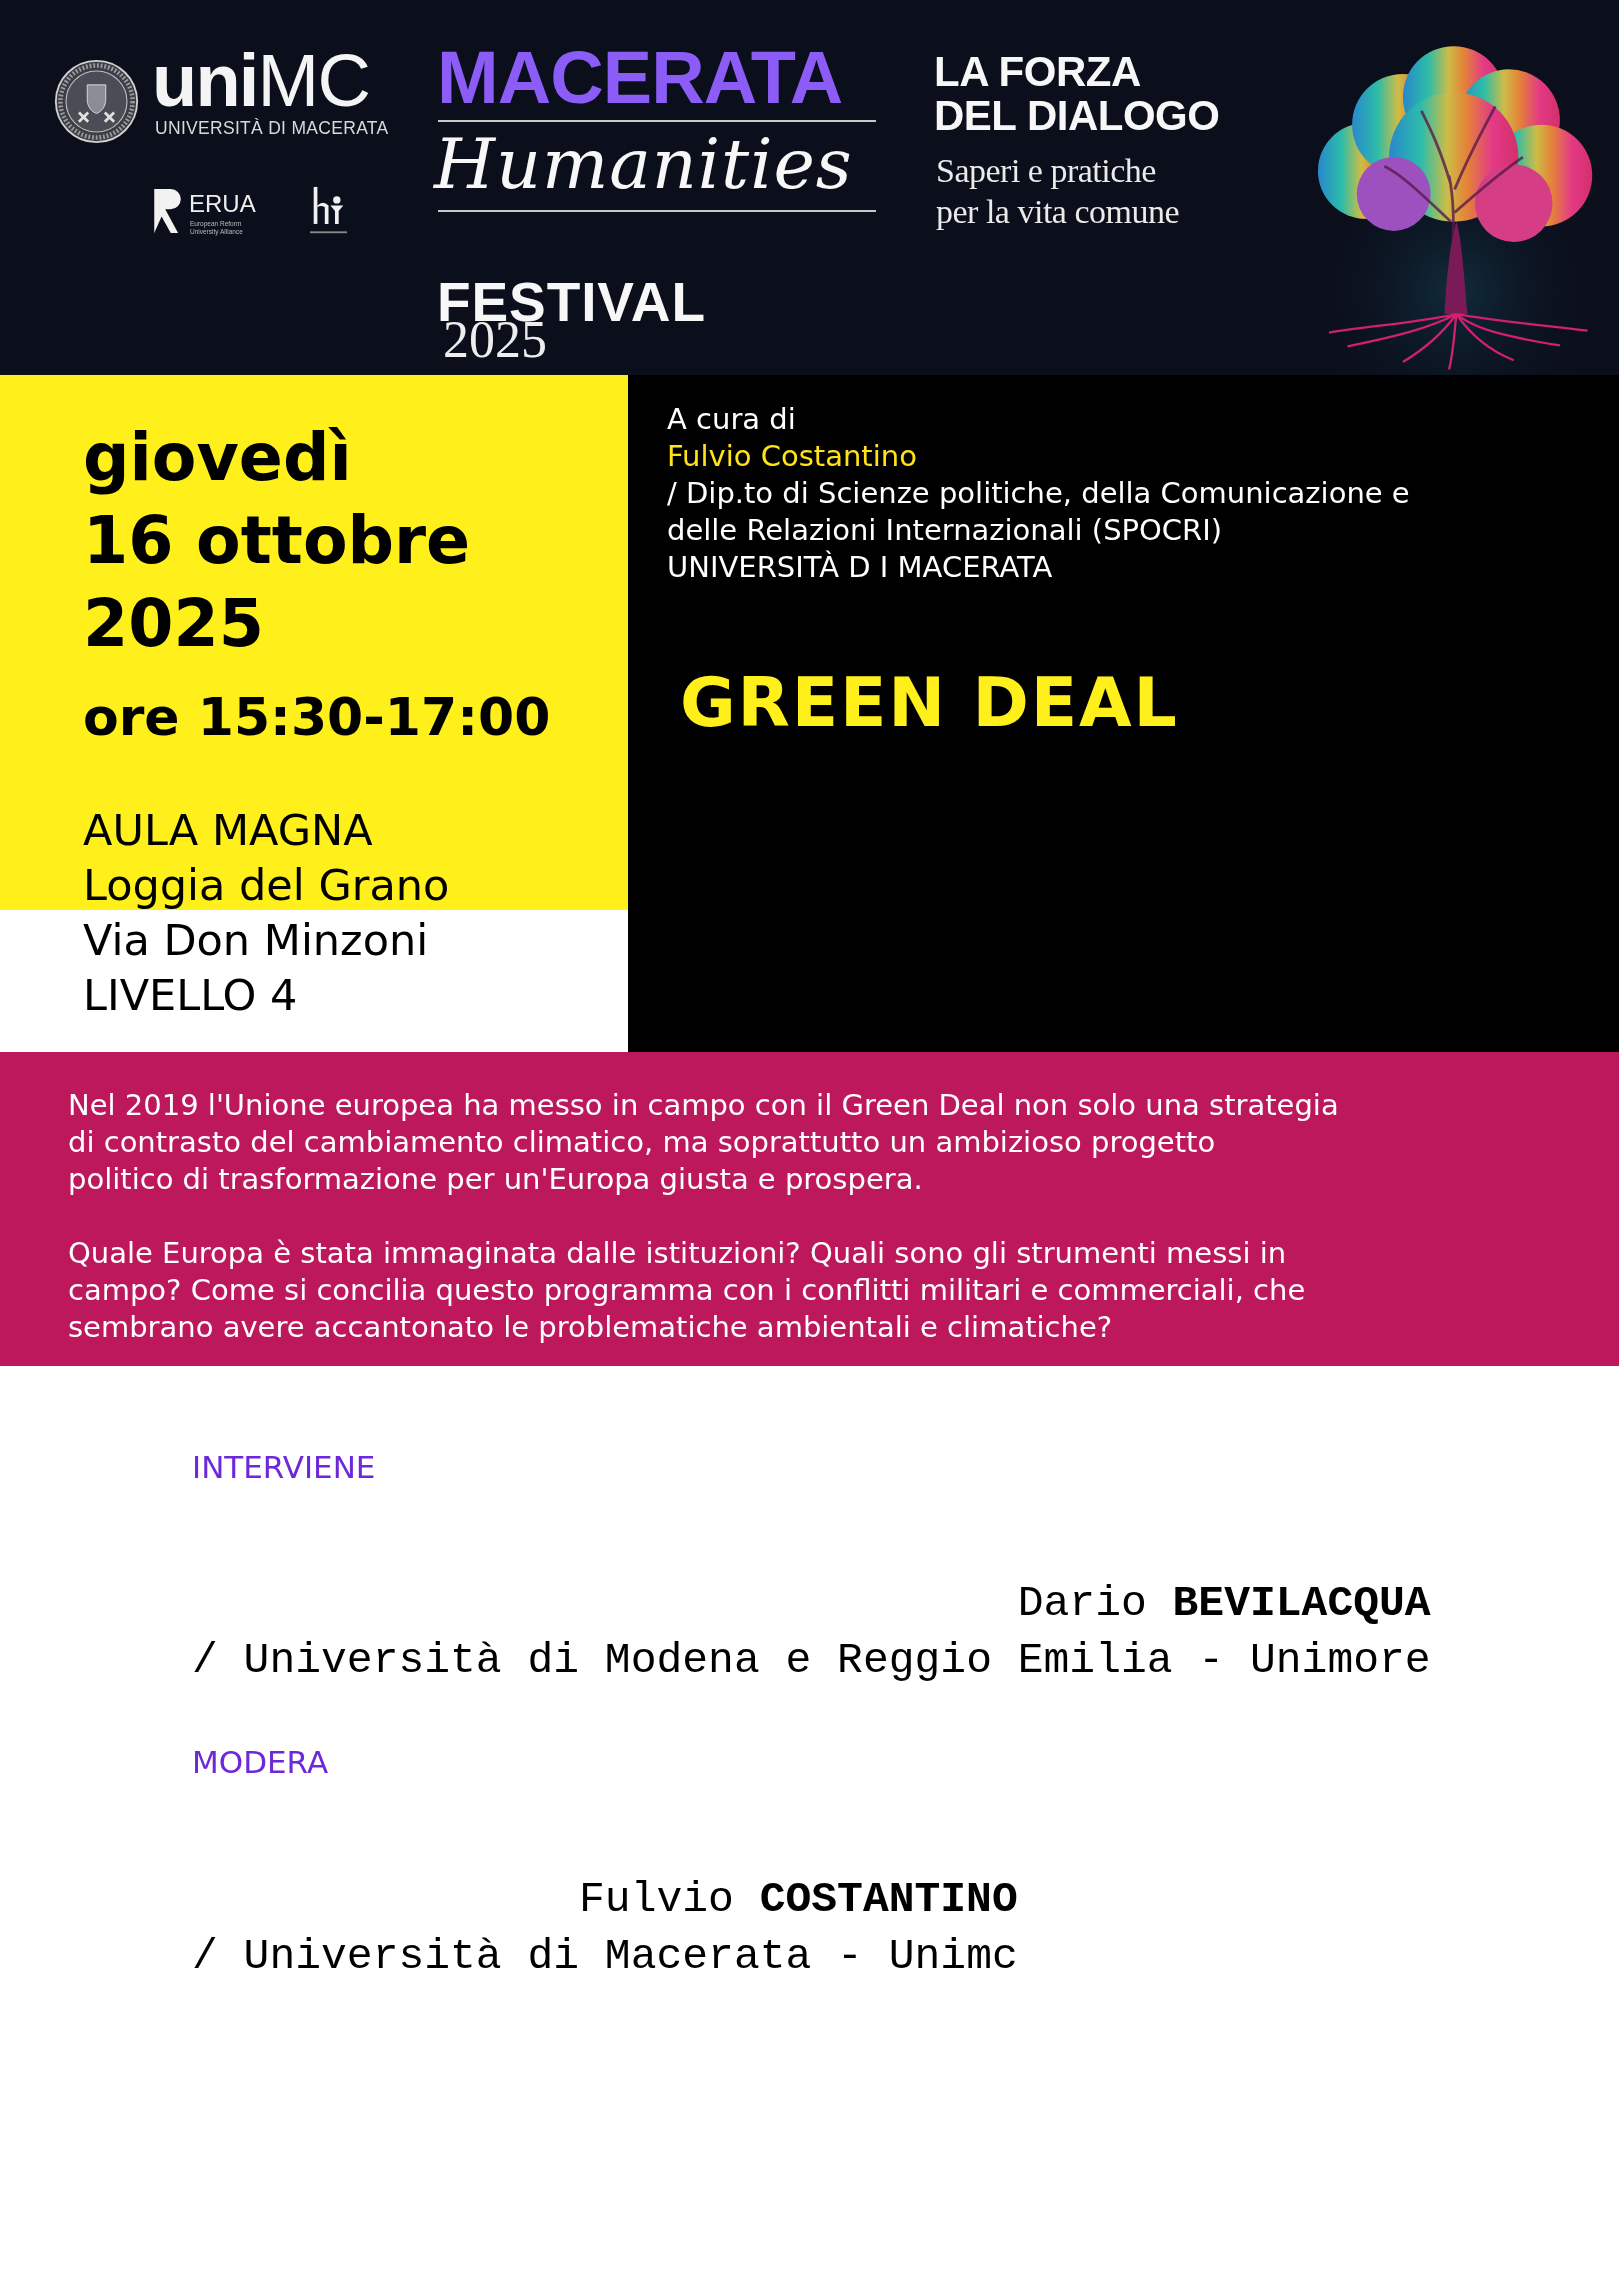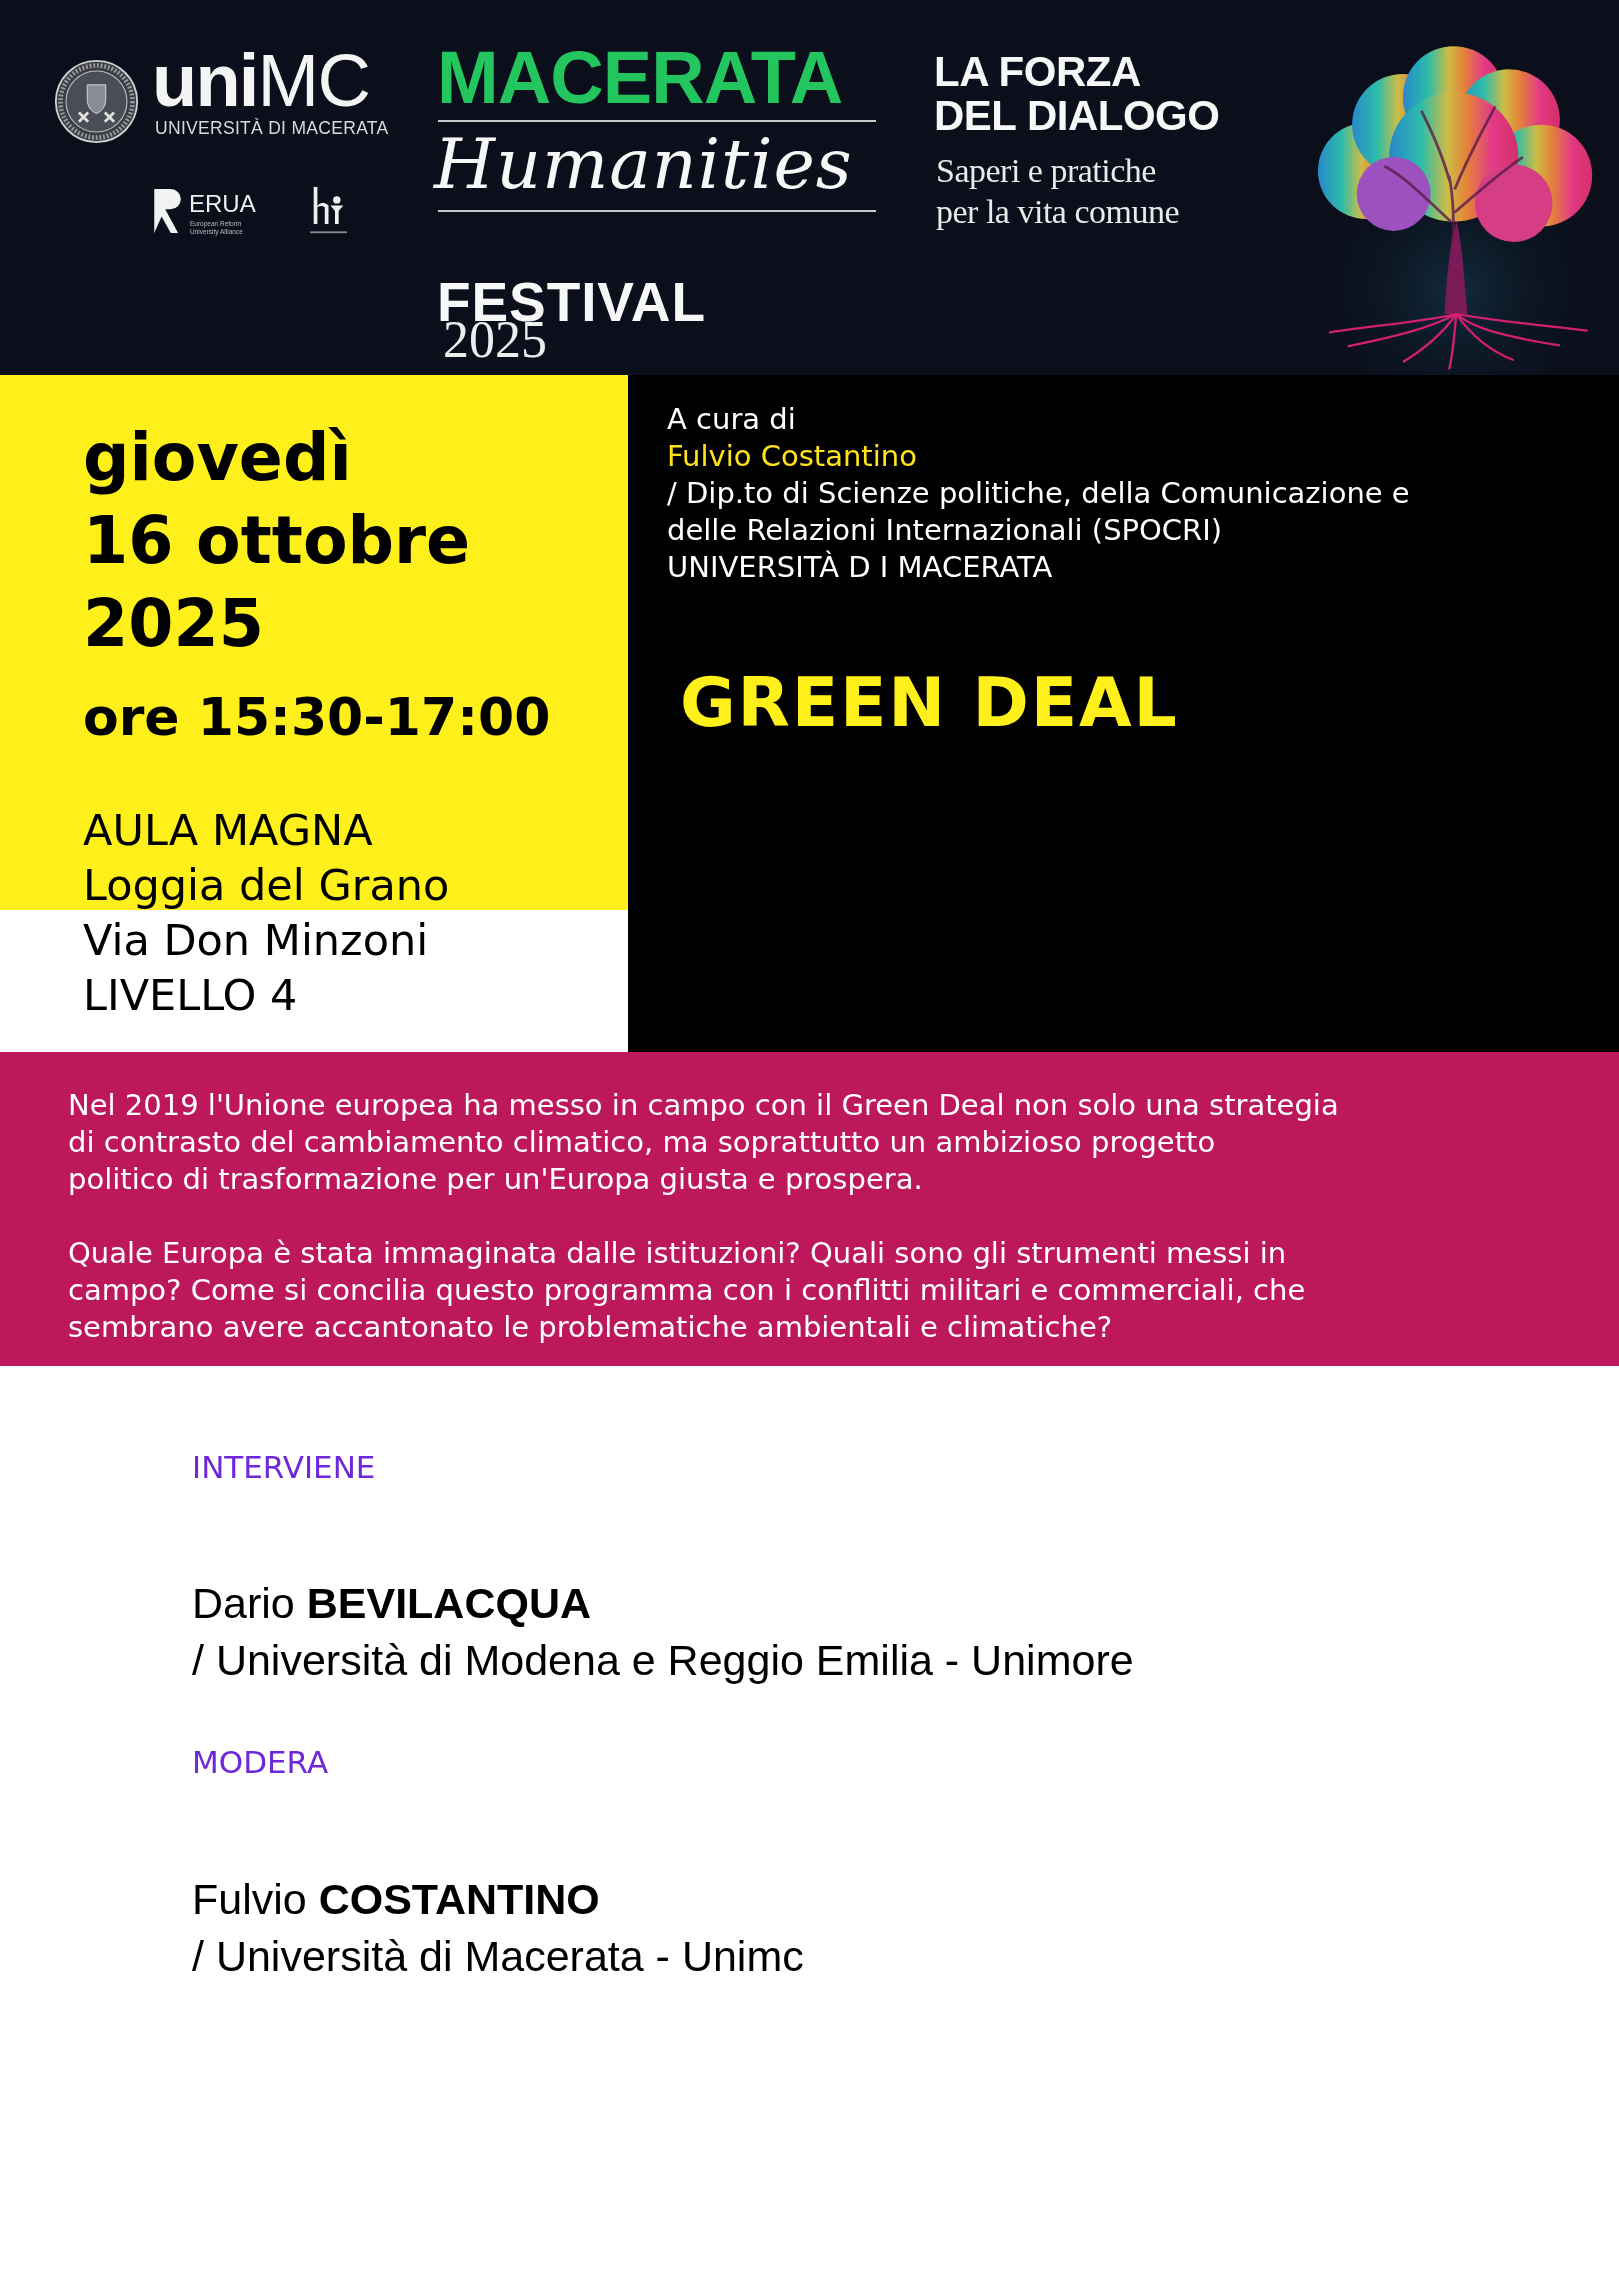--- a/index.html
+++ b/index.html
@@ -12,21 +12,21 @@
   .seal { position: absolute; left: 54px; top: 59px; width: 85px; height: 85px; }
   .unimc-word { left: 152px; top: 44px; font-family: "Liberation Sans", sans-serif; font-size: 74px; line-height: 74px; color: #f4f4f4; letter-spacing: -1.8px; }
   .unimc-word b { font-weight: 900; }
   .unimc-word span.light { font-weight: 400; }
   .unimc-sub { left: 155px; top: 118px; font-family: "Liberation Sans", sans-serif; font-size: 17.5px; color: #d9d9d9; letter-spacing: 0.3px; }
   .erua-mark { position: absolute; left: 154px; top: 189px; }
   .erua-name { left: 189px; top: 190px; font-family: "Liberation Sans", sans-serif; font-size: 24px; color: #eeeeee; }
   .erua-sub { left: 190px; top: 220px; font-family: "Liberation Sans", sans-serif; font-size: 6.5px; line-height: 8.3px; color: #bbbbbb; }
   .hr-logo { position: absolute; left: 310px; top: 185px; }
 
-  .fest-1 { left: 437px; top: 41px; font-family: "Liberation Sans", sans-serif; font-weight: 700; font-size: 74px; line-height: 74px; color: #22c55e; letter-spacing: -0.9px; }
+  .fest-1 { left: 437px; top: 41px; font-family: "Liberation Sans", sans-serif; font-weight: 700; font-size: 74px; line-height: 74px; color: #8b5cf6; letter-spacing: -0.9px; }
   .fest-rule { position: absolute; left: 438px; width: 438px; height: 1.8px; background: #c8c8c8; }
   .fest-2 { left: 434px; top: 120px; font-family: "DejaVu Serif", serif; font-style: italic; font-size: 70px; line-height: 89px; color: #f7f7f7; letter-spacing: 0.9px; }
   .fest-3 { left: 437px; top: 219px; font-family: "Liberation Sans", sans-serif; font-weight: 700; font-size: 55px; line-height: 79px; color: #f7f7f7; letter-spacing: 0.9px; margin-top: 44px; }
   .fest-year { left: 443px; top: 314px; font-family: "Liberation Serif", serif; font-size: 52px; line-height: 52px; color: #ededed; }
 
   .theme-1 { left: 934px; top: 50px; font-family: "Liberation Sans", sans-serif; font-weight: 700; font-size: 42px; line-height: 44px; color: #f7f7f7; letter-spacing: -0.5px; }
   .theme-2 { left: 936px; top: 150px; font-family: "Liberation Serif", serif; font-size: 34px; line-height: 41px; color: #eaeaea; letter-spacing: -0.5px; }
 
   .tree { position: absolute; left: 1292px; top: 37px; width: 328px; height: 338px; }
 
@@ -39,21 +39,21 @@
   #curator-block { position: absolute; left: 628px; top: 375px; width: 992px; height: 677px; background: #000; }
   .curator { left: 39px; top: 26px; font-family: "DejaVu Sans", sans-serif; font-size: 29px; line-height: 37px; color: #ffffff; }
   .curator .yel { color: #ffe21a; }
   .title { left: 52px; top: 286px; font-family: "DejaVu Sans", sans-serif; font-weight: 700; font-size: 68px; line-height: 83px; color: #fff01c; letter-spacing: 1.8px; }
 
   #abstract { position: absolute; left: 0; top: 1052px; width: 1620px; height: 314px; background: #be185d; }
   .abs-p { left: 68px; font-family: "DejaVu Sans", sans-serif; font-size: 29px; line-height: 37px; color: #ffffff; }
 
   
   .role { left: 192px; font-family: "DejaVu Sans", sans-serif; font-size: 31px; line-height: 37px; color: #6d28d9; }
-  .person { left: 192px; font-family: Liberation Sans, sans-serif; font-size: 43px; line-height: 57px; color: #000; }
+  .person { left: 192px; font-family: Liberation Mono, monospace; font-size: 43px; line-height: 57px; color: #000; text-align: right; }
   .person b { font-weight: 700; }
 </style>
 </head>
 <body>
 
 <div id="banner">
 
   <svg class="seal" viewBox="0 0 92 92">
     <circle cx="46" cy="46" r="44" fill="#3a3d46" stroke="#d0d0d0" stroke-width="2"></circle>
     <circle cx="46" cy="46" r="33" fill="#4a4d55" stroke="#bdbdbd" stroke-width="1.2"></circle>

